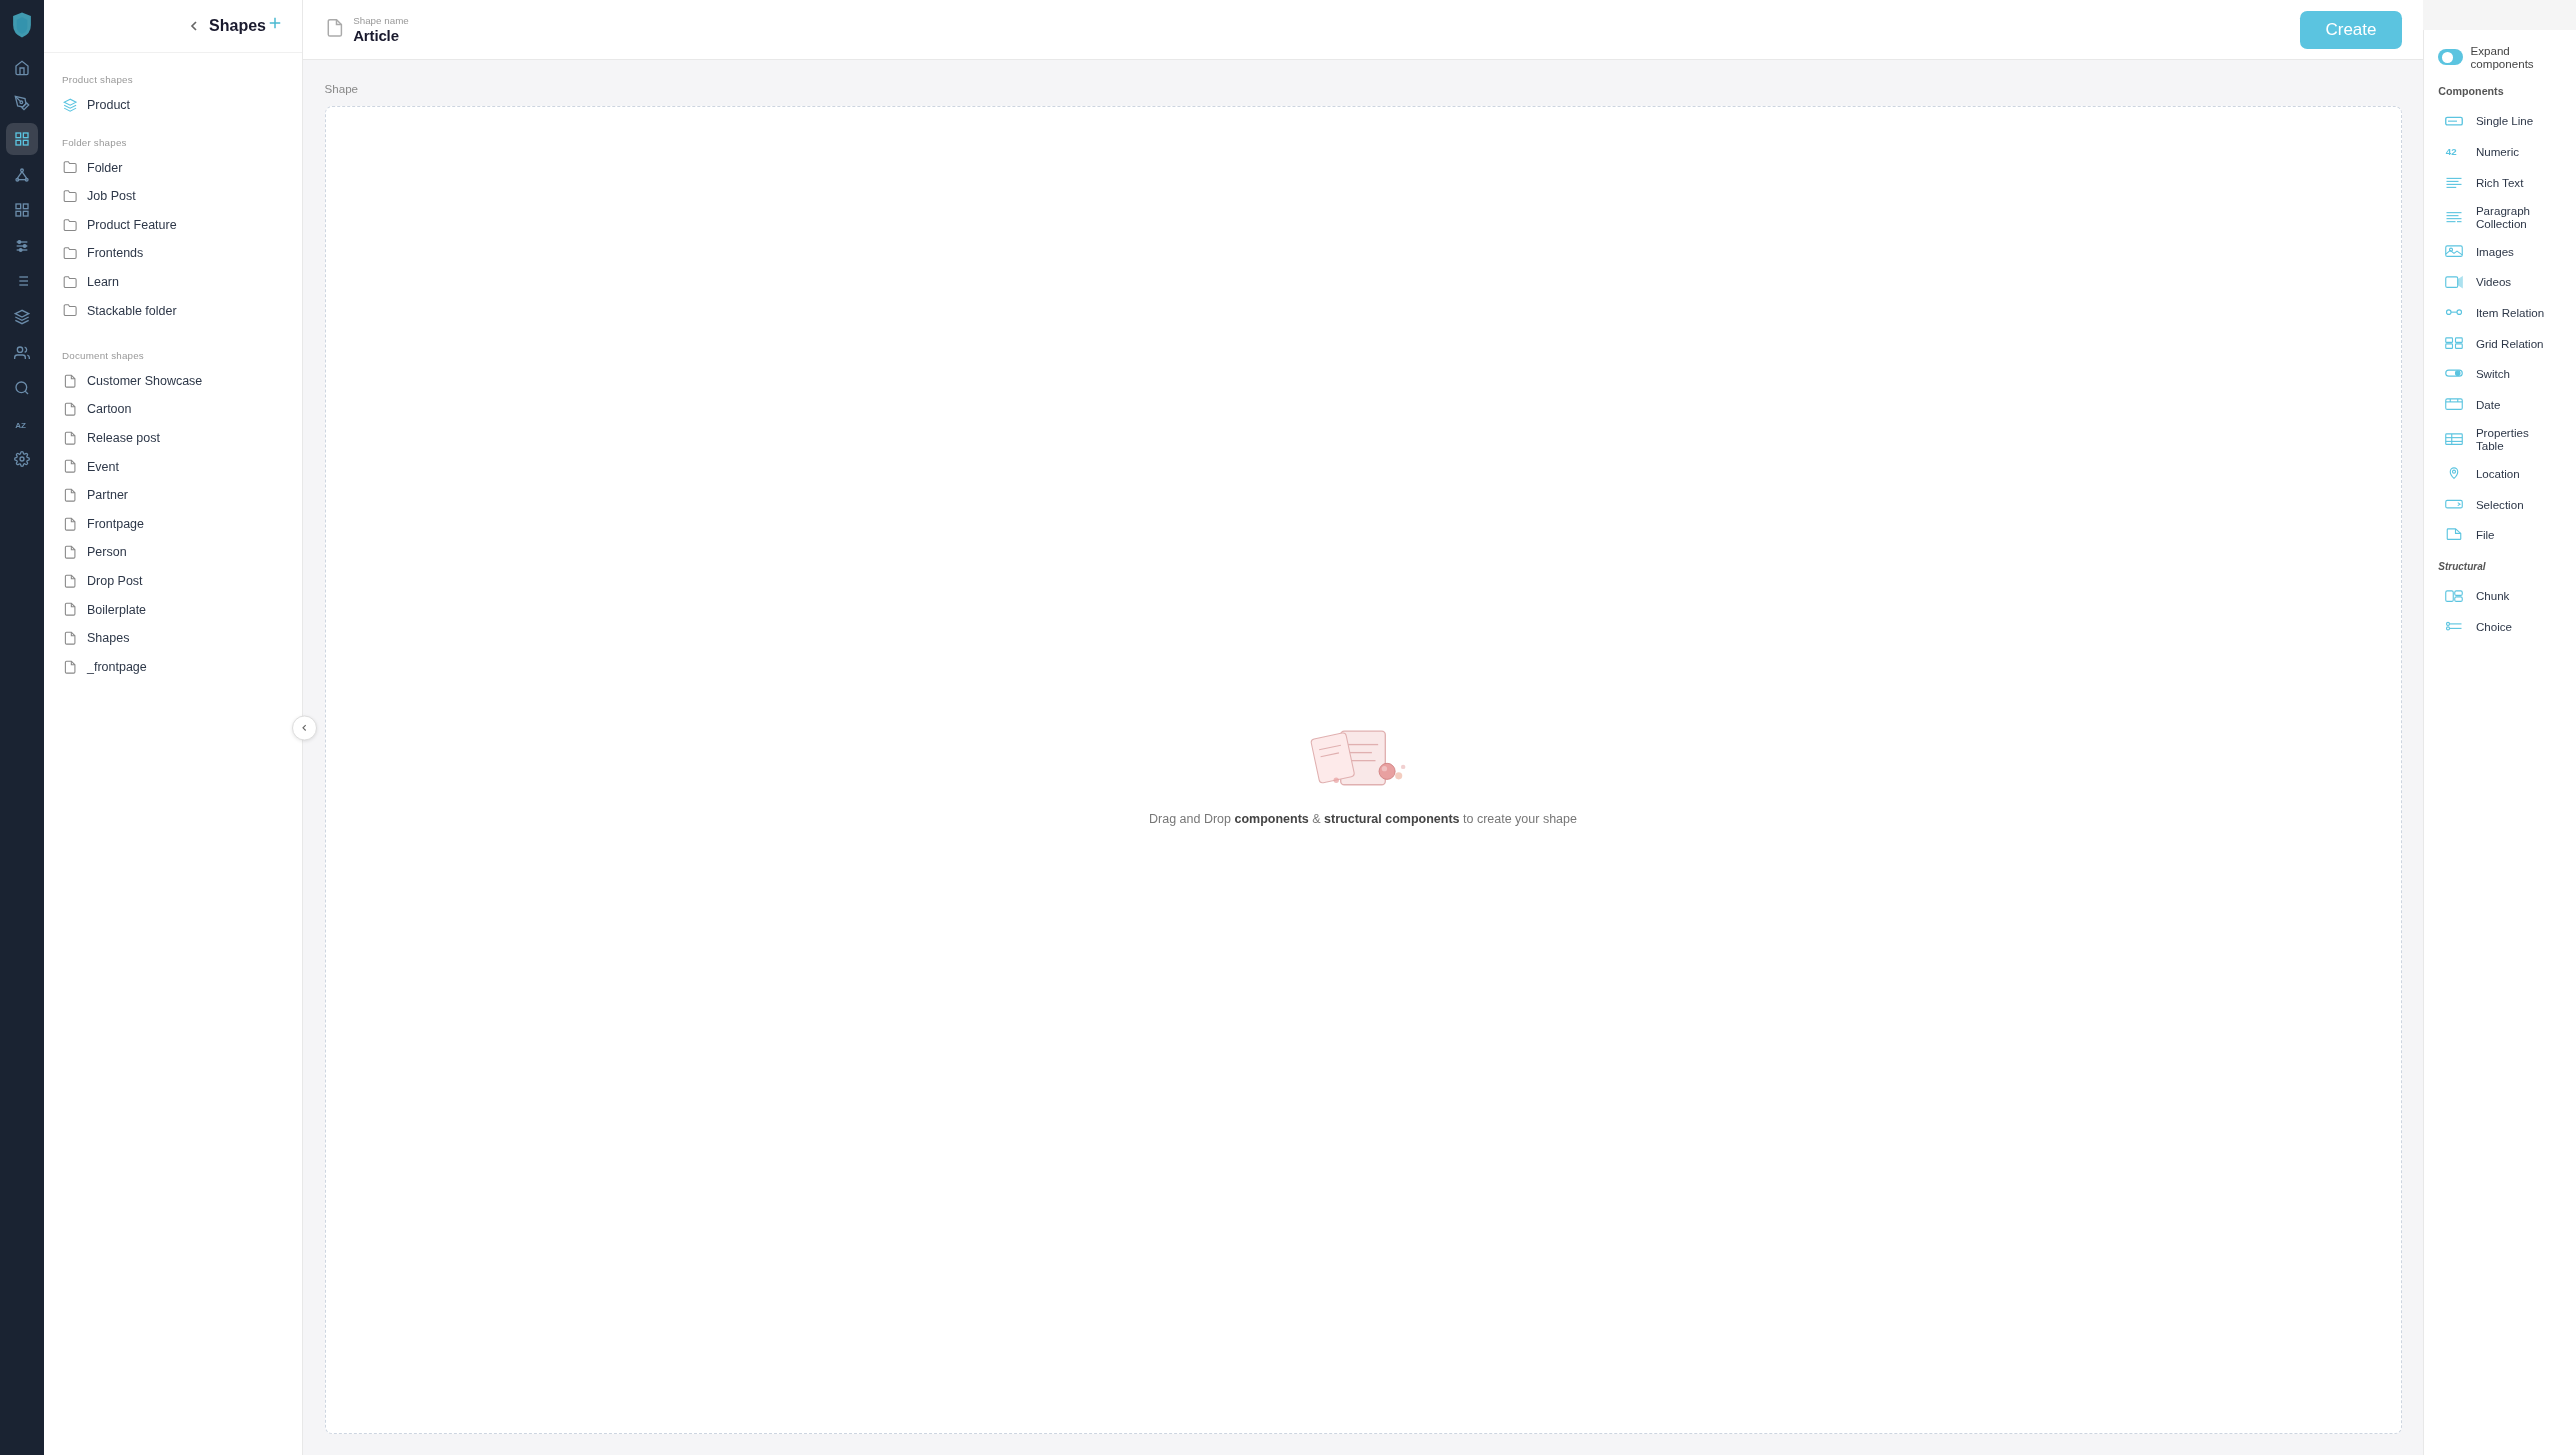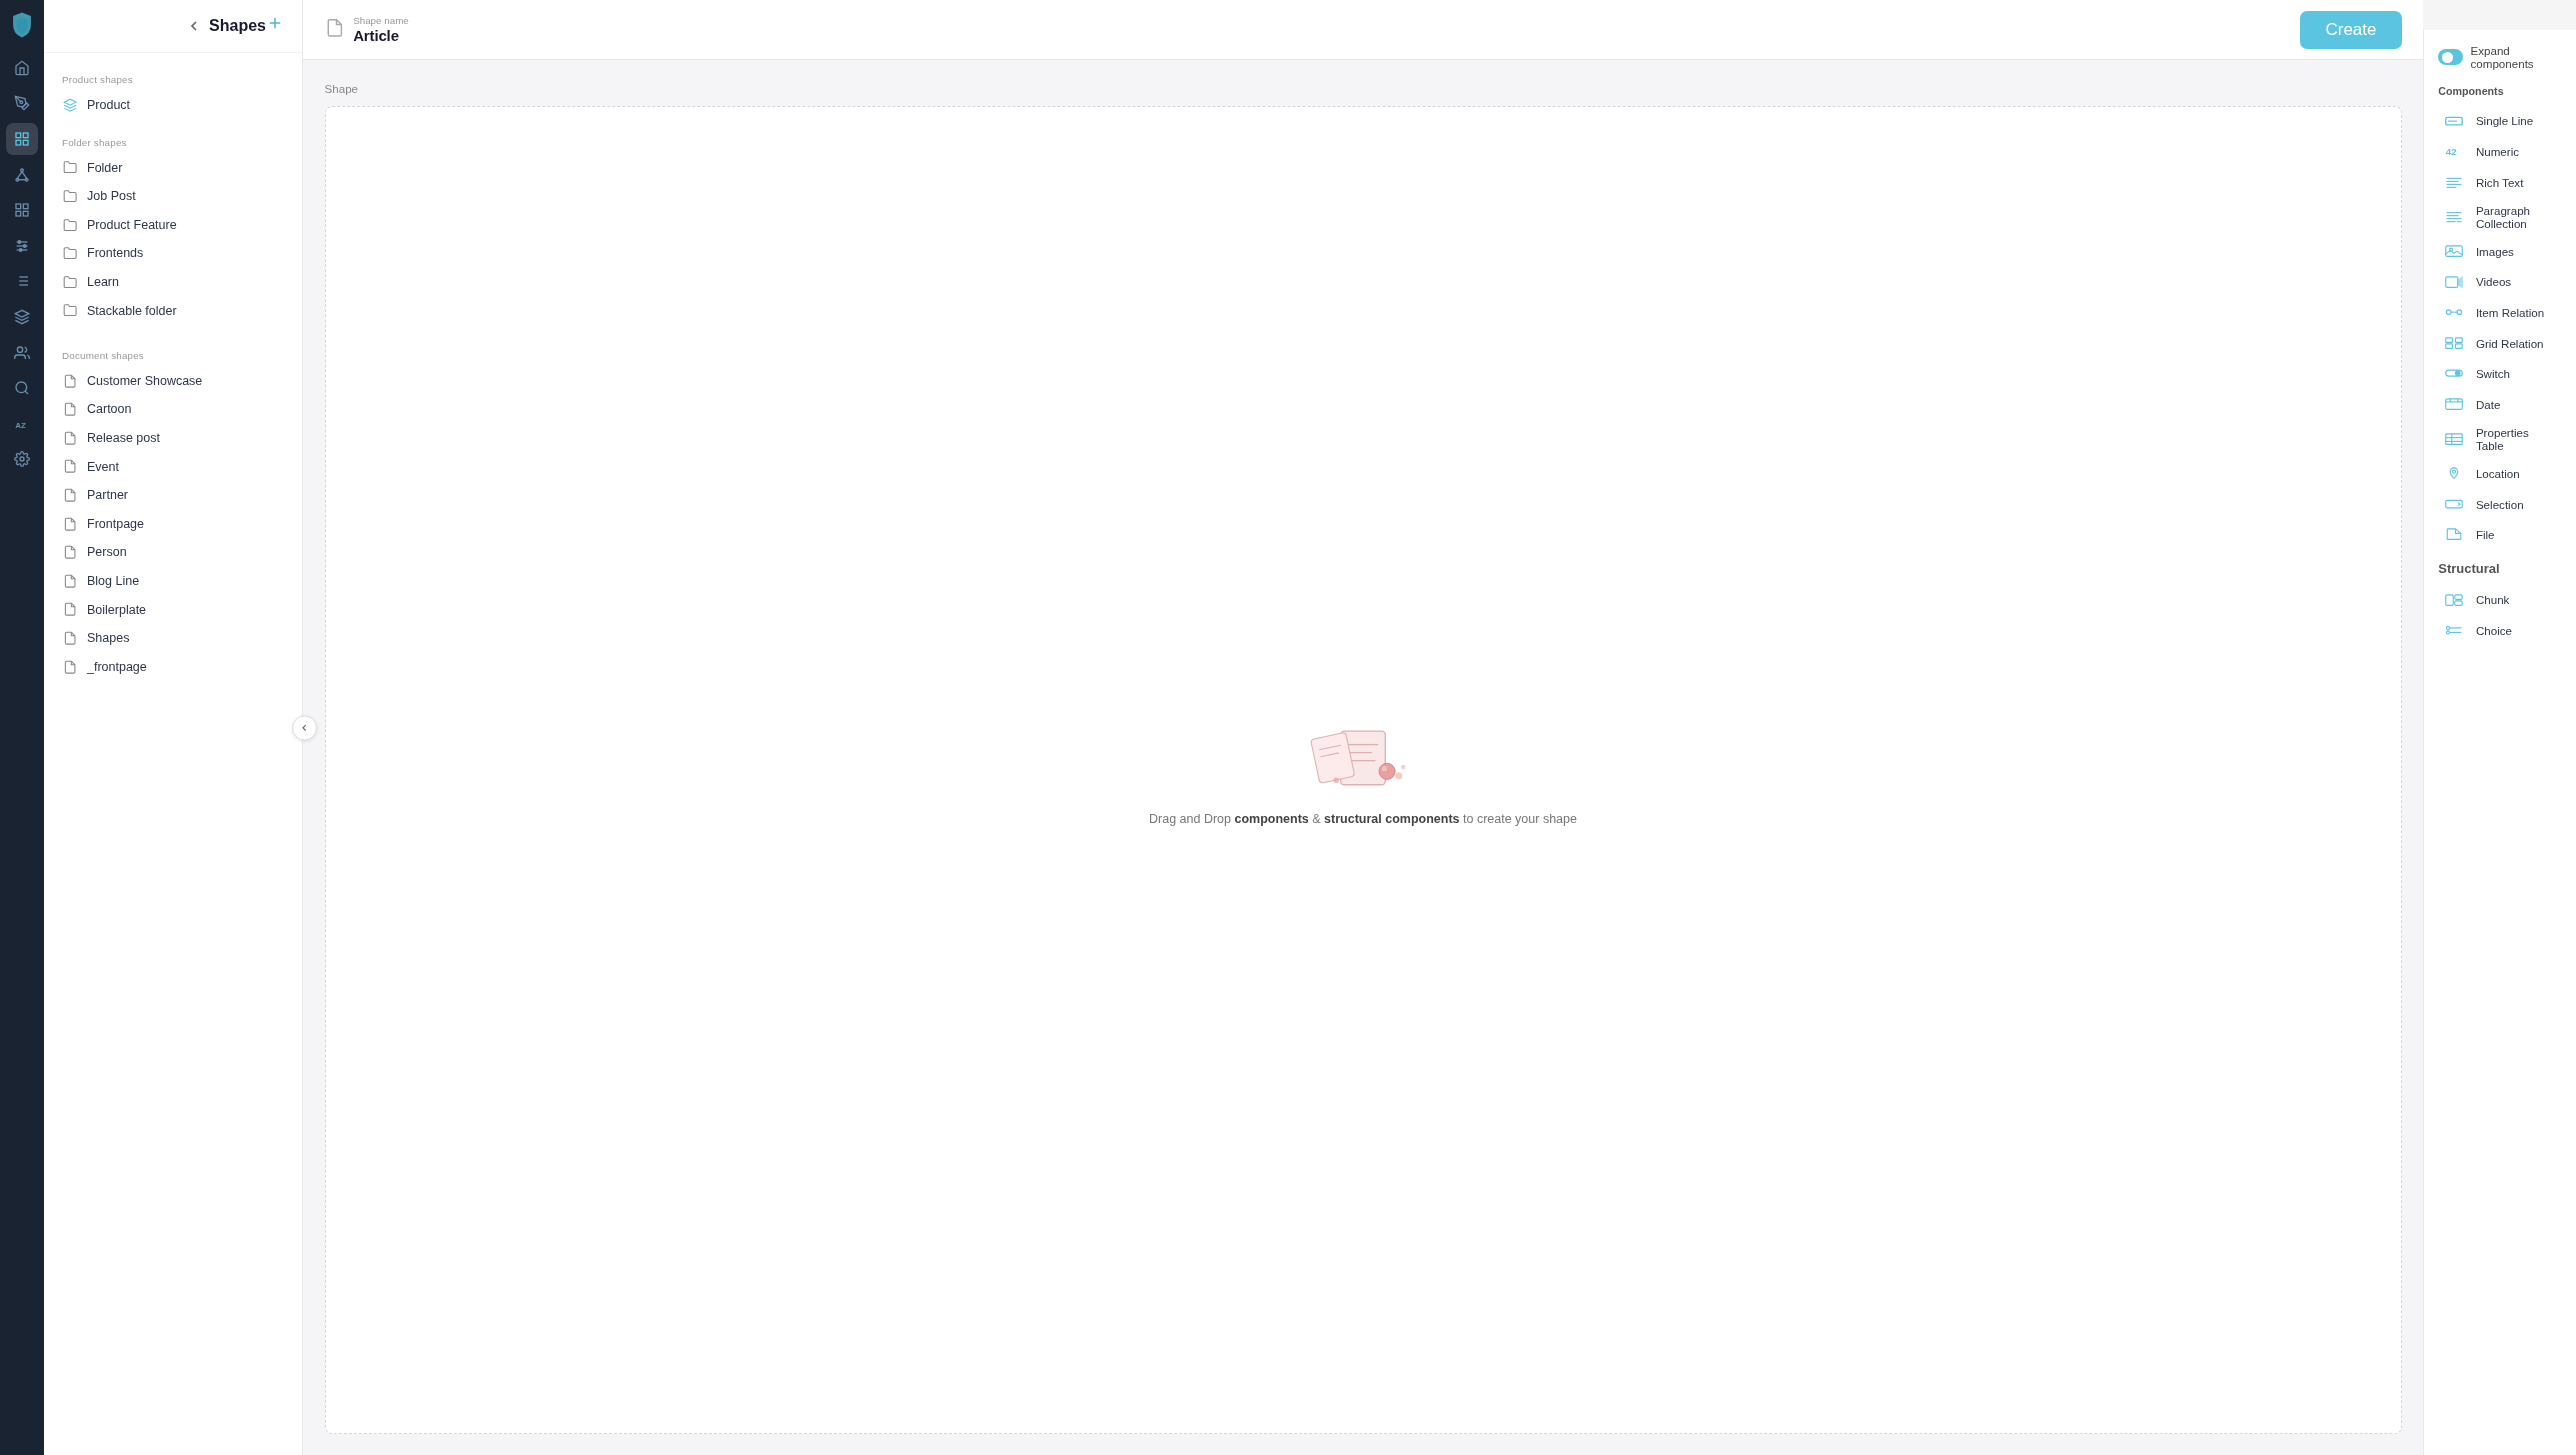--- a/index.html
+++ b/index.html
@@ -267,25 +267,26 @@
       align-items: center;
       justify-content: center;
       flex-shrink: 0;
     }
     .component-icon svg { width: 18px; height: 14.3px; }
     .component-name {
       font-size: 11.6px;
       color: #2d3748;
     }
     .structural-label {
-      font-size: 13px;
+      font-size: 10px;
       font-weight: 600;
       color: #555;
       margin-top: 10.7px;
       margin-bottom: 9px;
+      font-style: italic;
     }
 
     
     .empty-illustration svg { width: 116px; height: 81px; }
   </style>
 </head>
 <body>
 
 <div class="icon-nav">
 
@@ -536,21 +537,21 @@
         </div>
         <span>Person</span>
       </div>
       <div class="shape-item">
         <div class="shape-icon">
           <svg viewBox="0 0 24 24" fill="none" stroke="#888" stroke-width="1.8">
               <path d="M14 2H6a2 2 0 0 0-2 2v16a2 2 0 0 0 2 2h12a2 2 0 0 0 2-2V8z"></path>
               <polyline points="14 2 14 8 20 8"></polyline>
             </svg>
         </div>
-        <span>Blog Line</span>
+        <span>Drop Post</span>
       </div>
       <div class="shape-item">
         <div class="shape-icon">
           <svg viewBox="0 0 24 24" fill="none" stroke="#888" stroke-width="1.8">
               <path d="M14 2H6a2 2 0 0 0-2 2v16a2 2 0 0 0 2 2h12a2 2 0 0 0 2-2V8z"></path>
               <polyline points="14 2 14 8 20 8"></polyline>
             </svg>
         </div>
         <span>Boilerplate</span>
       </div>

